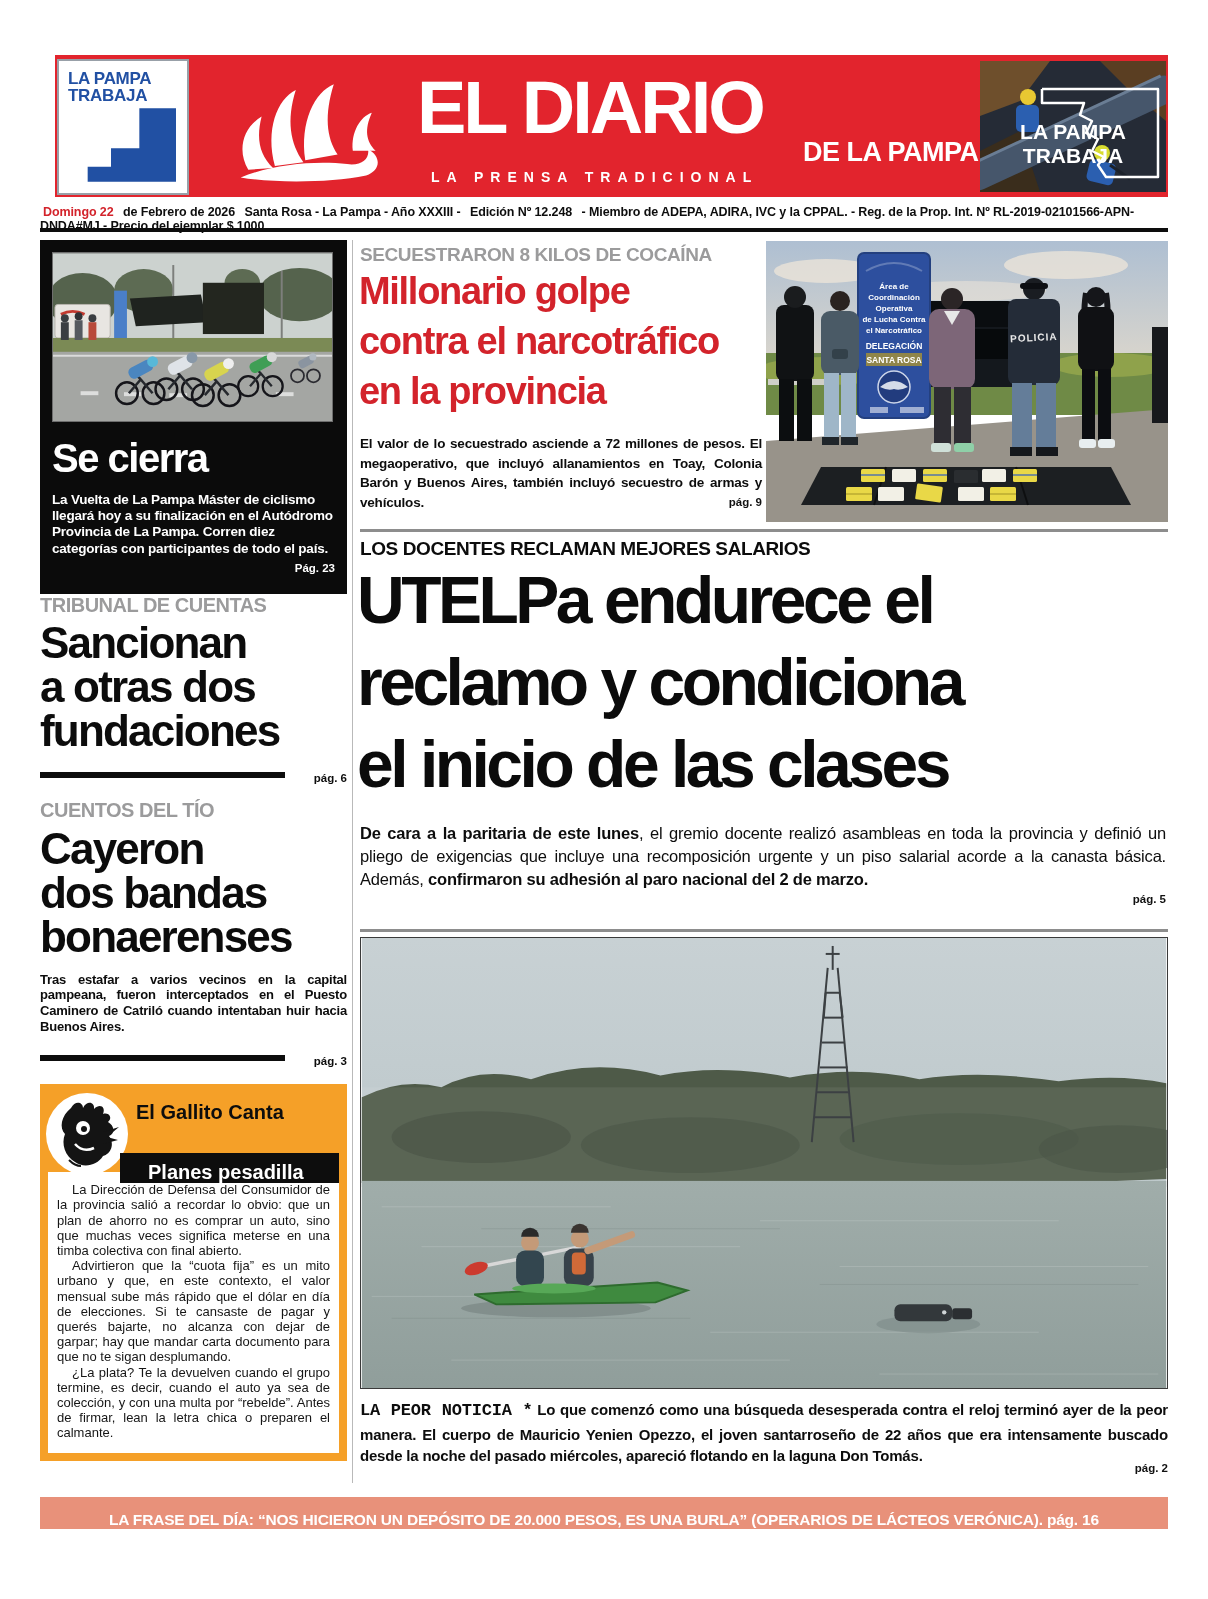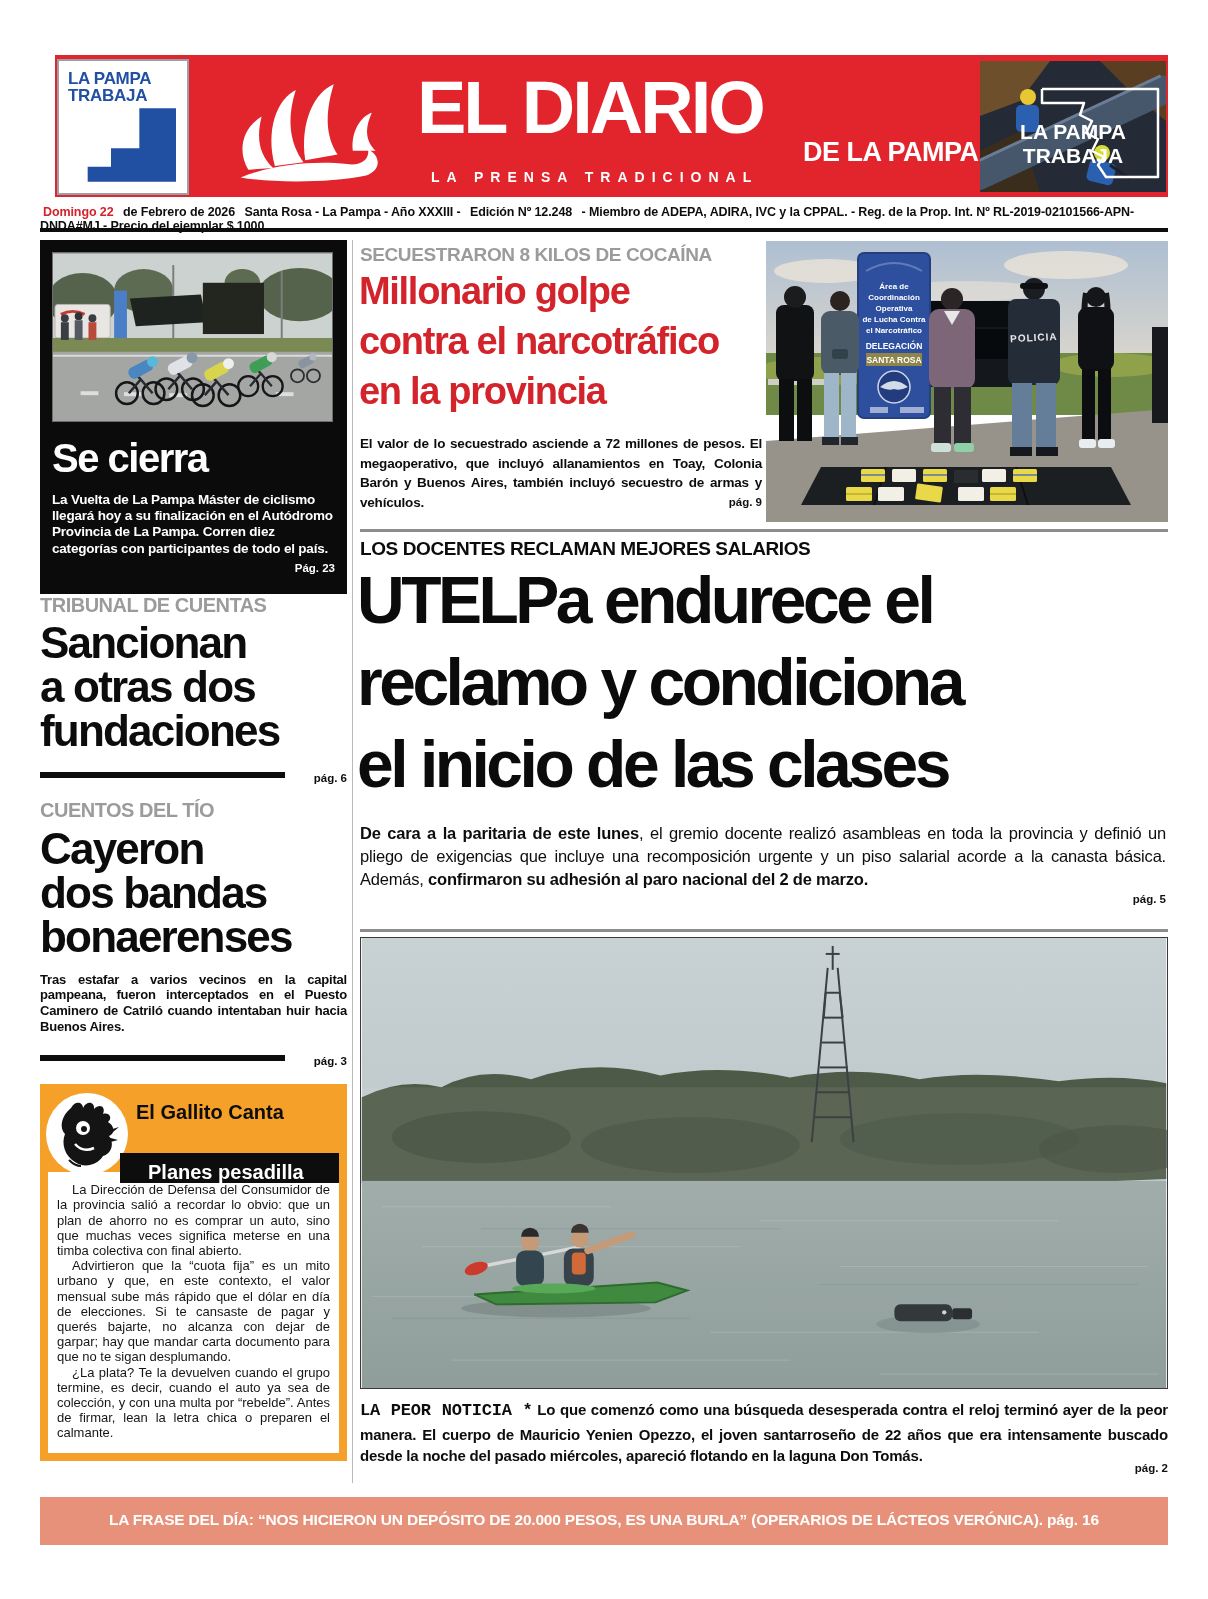--- a/index.html
+++ b/index.html
@@ -81,21 +81,21 @@
   #utelpa-page { position:absolute; left:360px; top:893px; width:806px; text-align:right; font-size:11.5px; font-weight:700; }
 
   #lake-photo { position:absolute; left:360px; top:937px; width:808px; height:452px; }
   #lake-photo svg { border:1px solid #3a3a3a; display:block; }
 
   #laguna-caption { position:absolute; left:360px; top:1399px; width:808px; font-size:15px; font-weight:700; line-height:1.45; text-align:justify; letter-spacing:-0.2px; color:#0d0d0d; }
   #laguna-caption .lead-in { font-size:17px; font-weight:800;font-family:Liberation Mono, monospace; }
   #laguna-page { position:absolute; left:360px; top:1462px; width:808px; text-align:right; font-size:11.5px; font-weight:700; }
 
   
-  #footer-bar { position:absolute; left:40px; top:1497px; width:1128px; height:48px; background:#E8917A; color:#fff; text-align:center; line-height:45px; font-size:15.5px; font-weight:800; letter-spacing:-0.2px; }
+  #footer-bar { position:absolute; left:40px; top:1497px; width:1128px; height:32px; background:#E8917A; color:#fff; text-align:center; line-height:45px; font-size:15.5px; font-weight:800; letter-spacing:-0.2px; }
 </style>
 </head>
 <body>
 
 <div id="page">
 
   <div id="masthead-band">
     <div id="logo-box">
       <div class="lp-text">
         <div>LA PAMPA</div>

